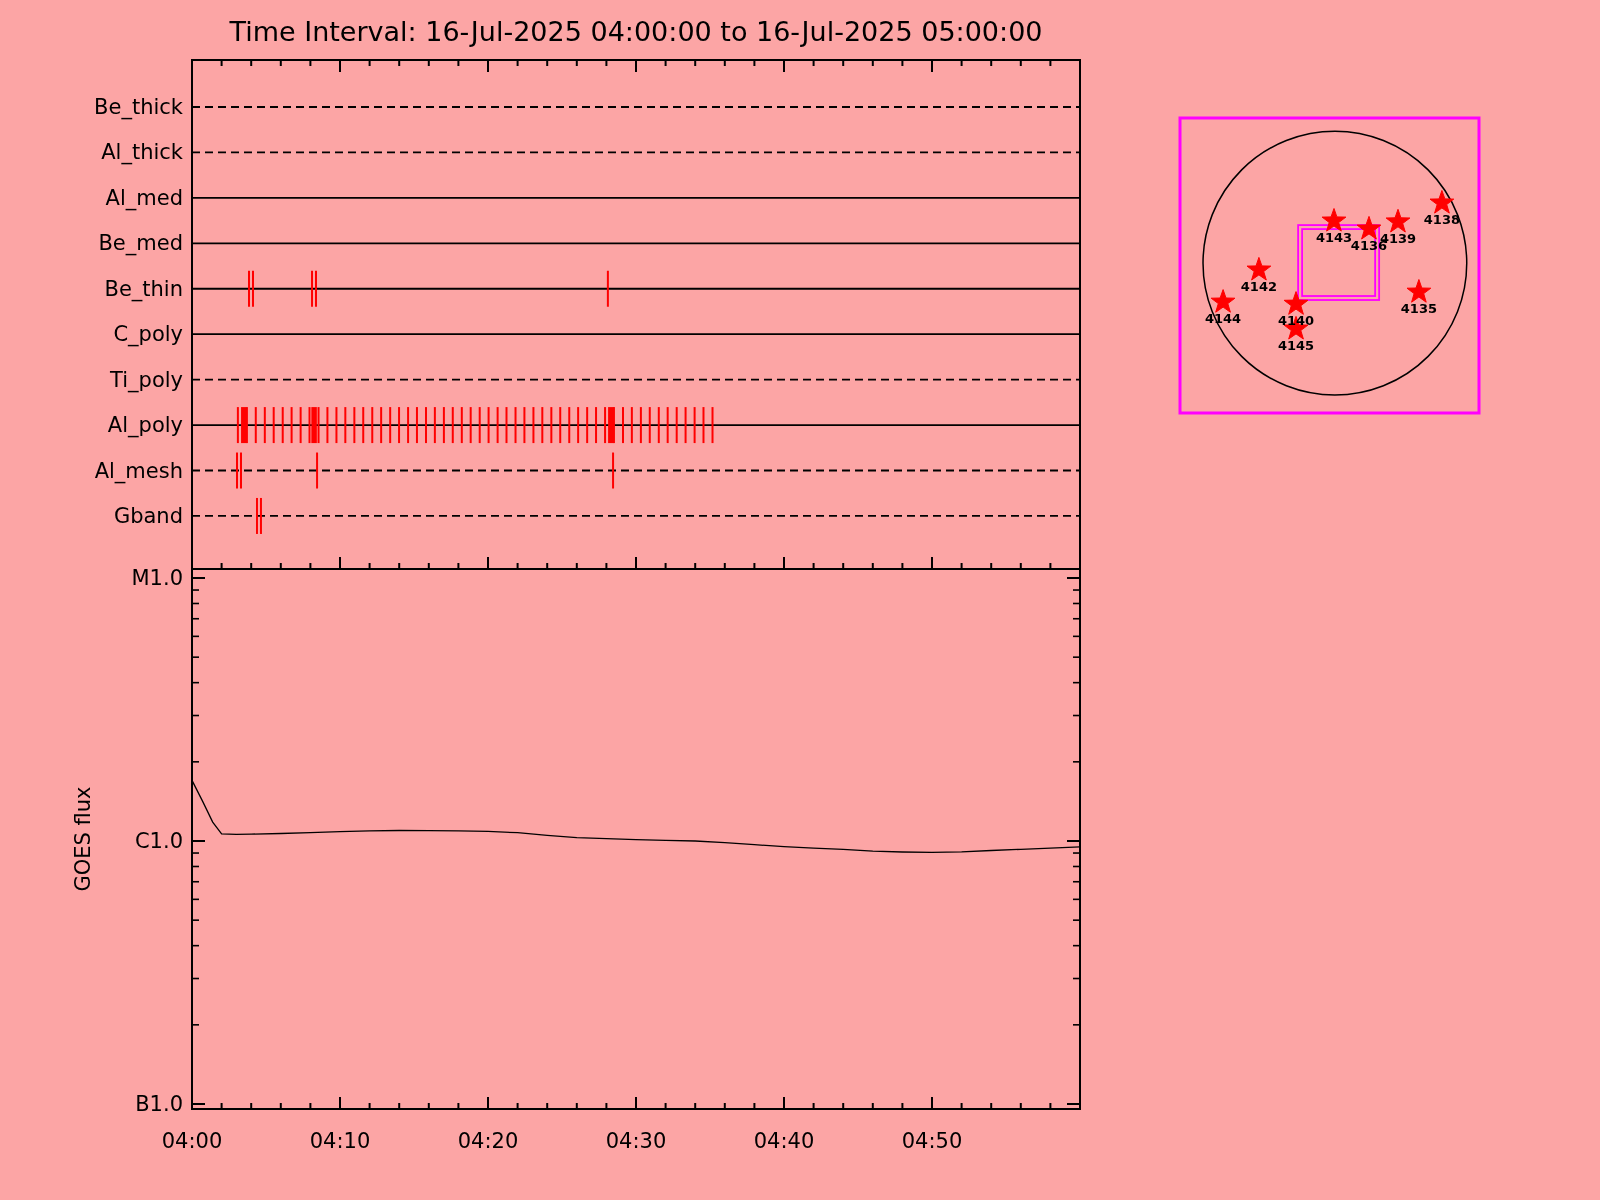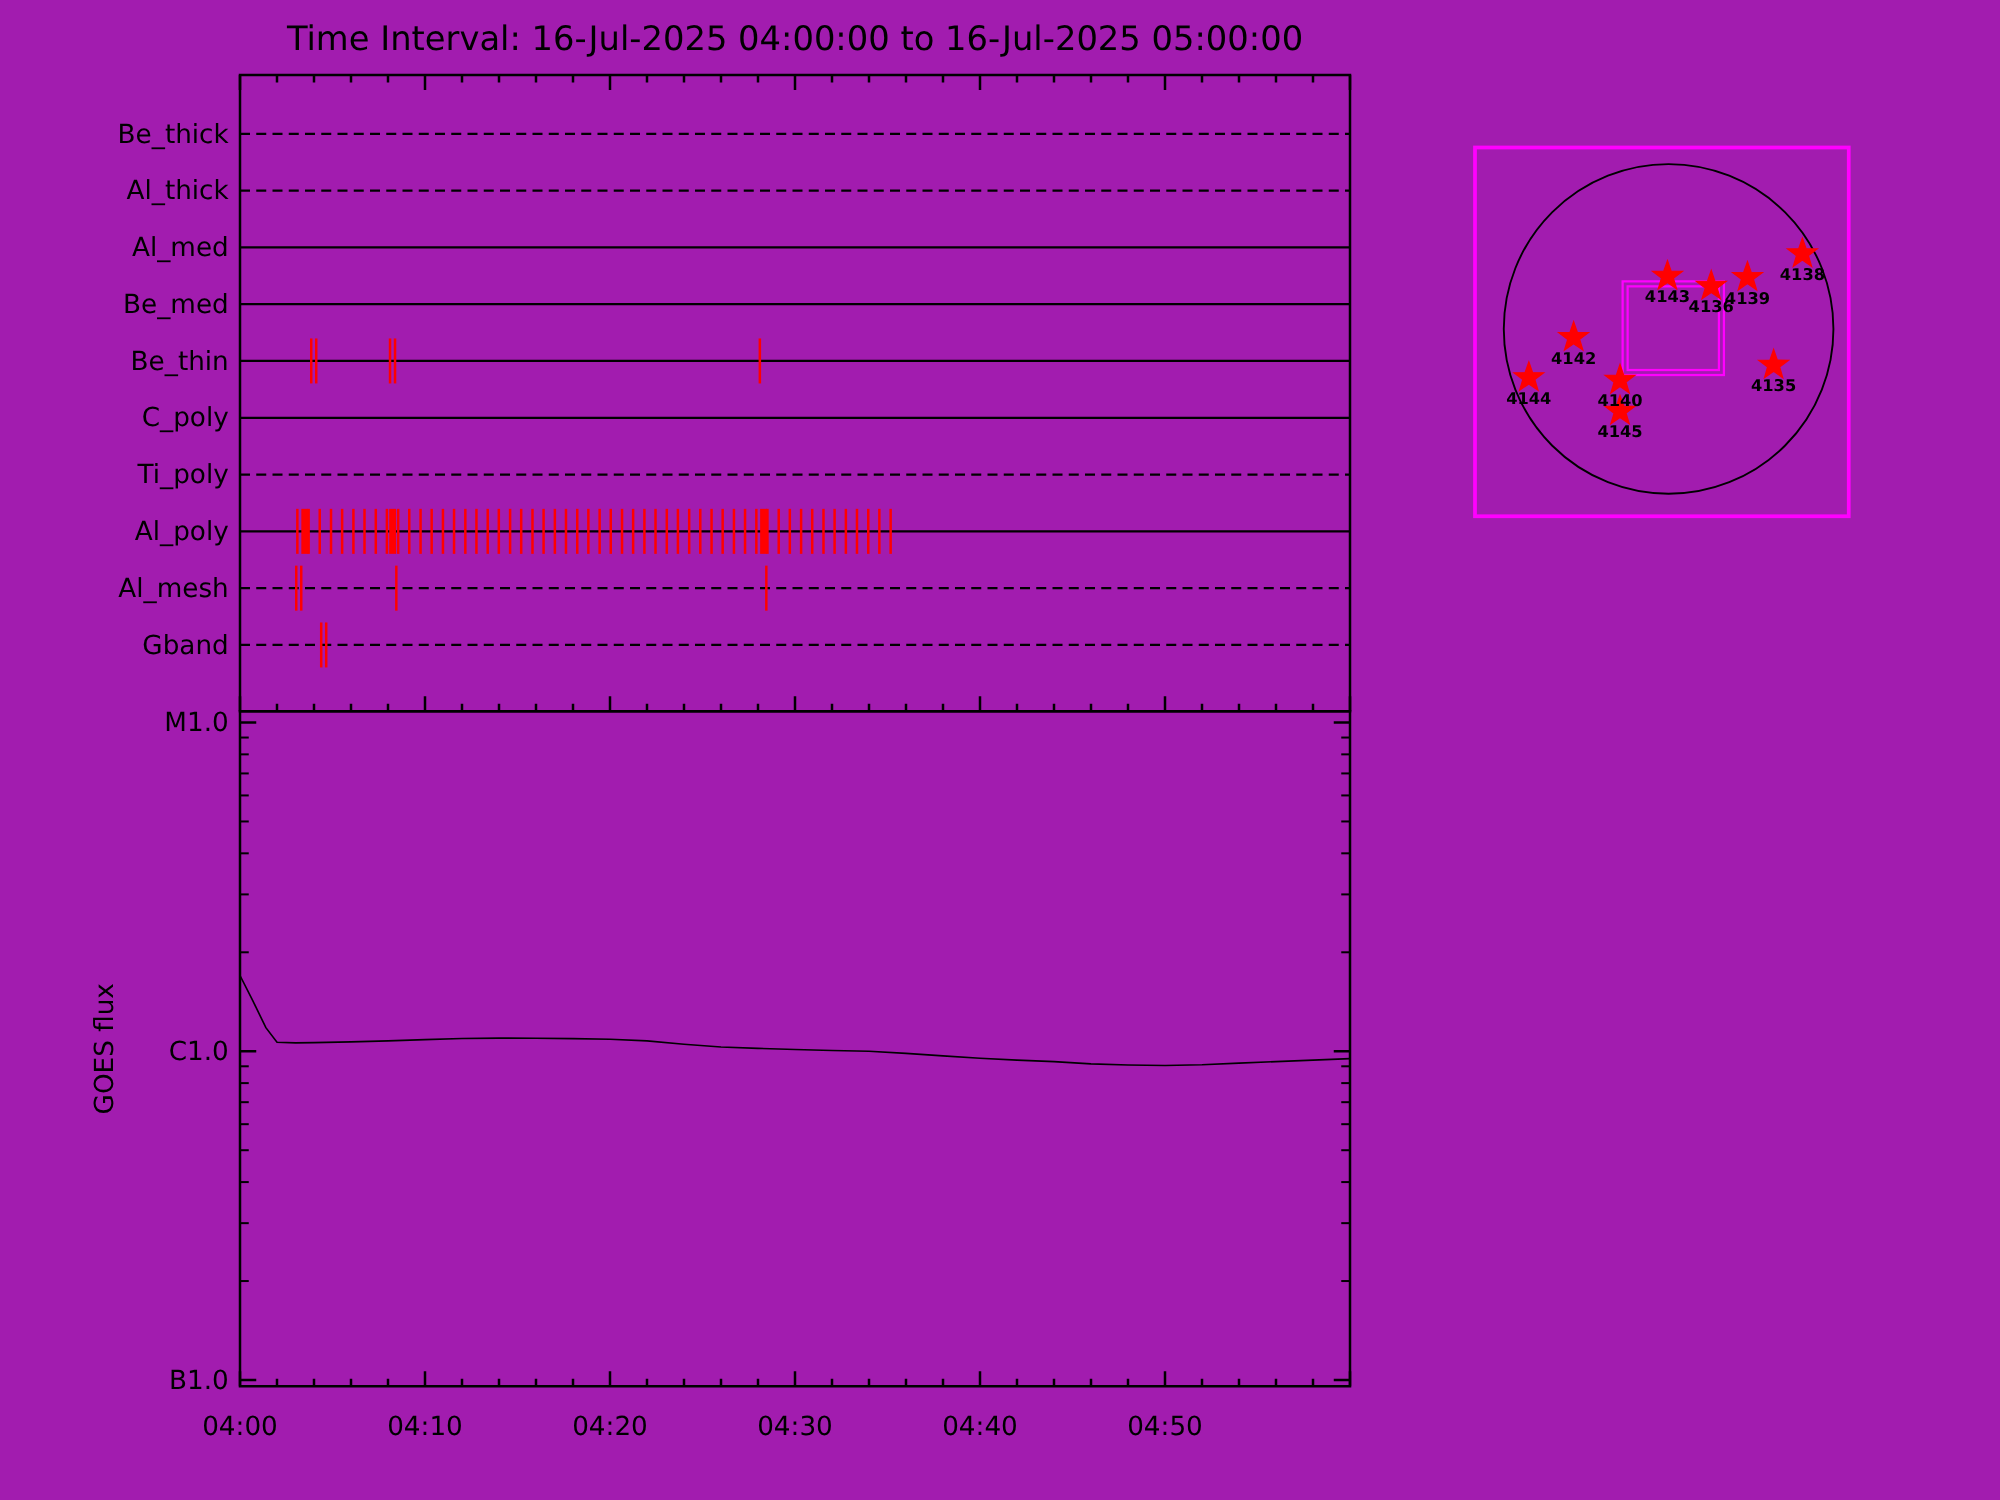--- a/index.html
+++ b/index.html
@@ -1,16 +1,16 @@
 <!DOCTYPE html>
 <html><head>
 <meta charset="utf-8">
 <style>
   html,body{margin:0;padding:0;background:#ffffff;}
-  .page{position:relative;width:1600px;height:1200px;background:#a21caf;overflow:hidden;
+  .page{position:relative;width:1600px;height:1200px;background:#fca5a5;overflow:hidden;
         font-family:"DejaVu Sans", "Liberation Sans", sans-serif;}
   .title{position:absolute;top:16px;left:192px;width:888px;text-align:center;
          font-size:27px;color:#000;white-space:nowrap;}
   svg{position:absolute;top:0;left:0;}
   text{font-family:"DejaVu Sans", "Liberation Sans", sans-serif;}
 </style>
 </head>
 <body>
 
 <div class="page">

